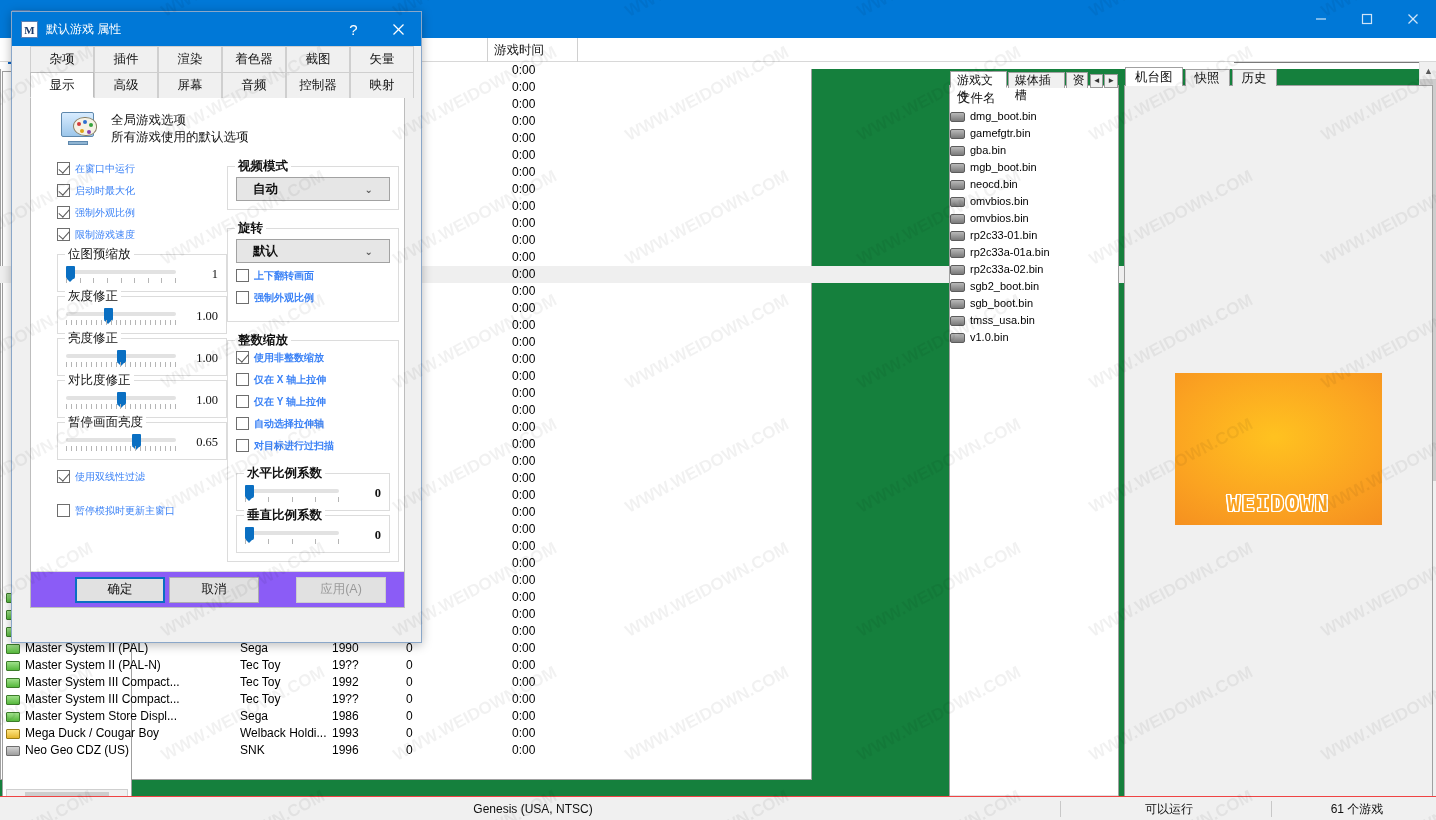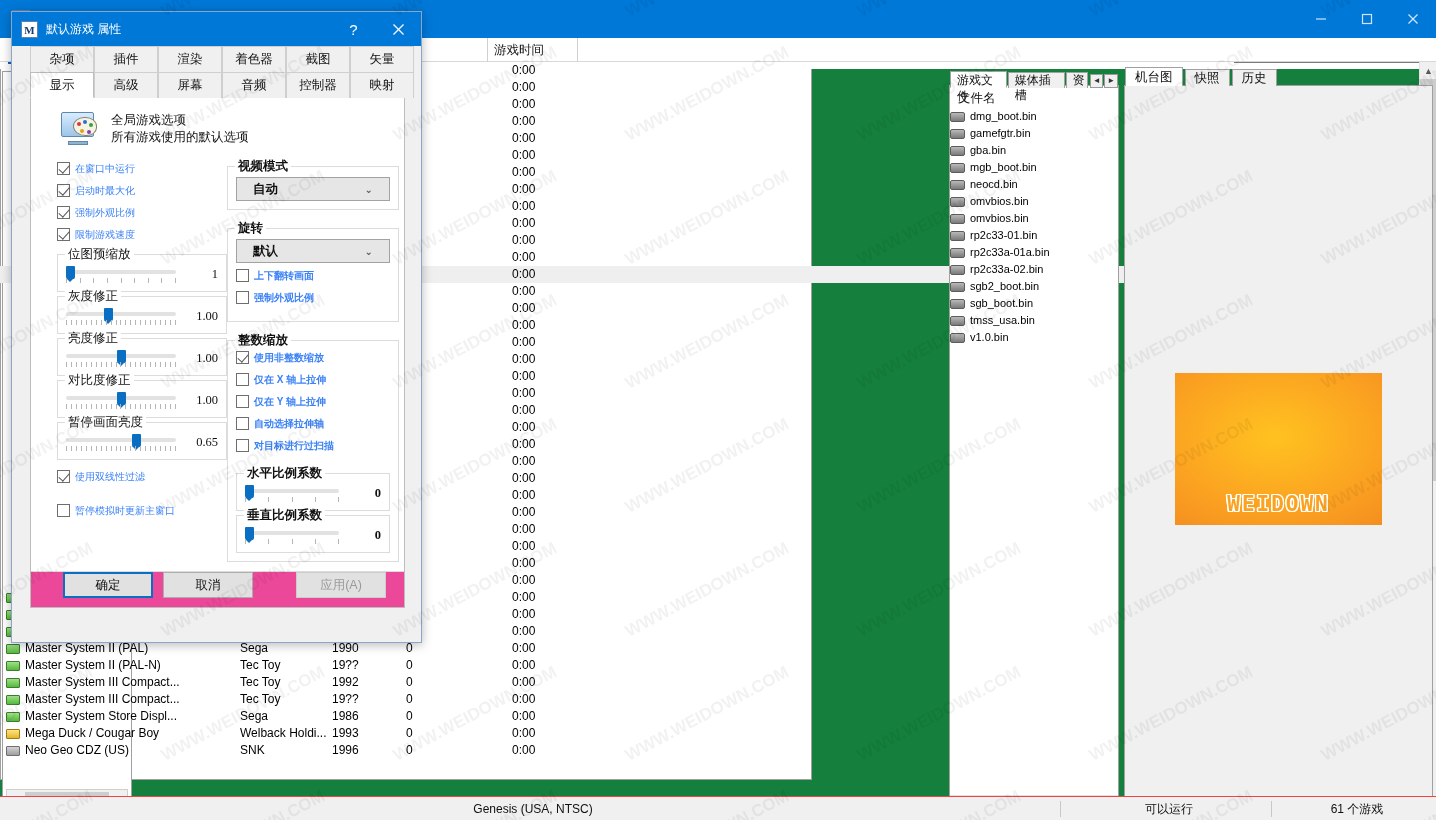--- a/index.html
+++ b/index.html
@@ -224,22 +224,22 @@
 
   .combo {
     height: 24px; background: #e6e6e6; border: 1px solid #a2a2a2;
     display: flex; align-items: center; padding: 0 16px; font-size: 12.5px; color: #111;
   }
   .combo .cv { flex: 1; }
   .combo .cc { color: #5a5a5a; font-size: 10px; }
 
   .btnbar {
     position: absolute; left: 0; right: 0; bottom: 0; height: 36px;
-    background: #ec4899; border-top: 1px solid #dcdcdc;
-    display: flex; align-items: flex-start; justify-content: flex-end; padding-right: 18px; gap: 10px;
+    background: #8b5cf6; border-top: 1px solid #dcdcdc;
+    display: flex; align-items: center; justify-content: flex-end; padding-right: 18px; gap: 4px;
   }
   .dbtn {
     width: 90px; height: 26px; font-size: 12.5px; color: #111;
     background: #e1e1e1; border: 1px solid #adadad;
     display: flex; align-items: center; justify-content: center;
   }
   .dbtn.default { border: 2px solid #0a6fc2; background: #e1e1e1; }
   .dbtn.disabled { color: #9a9a9a; background: #e1e1e1; border: 1px solid #cdcdcd; margin-left: 33px; }
 
   

